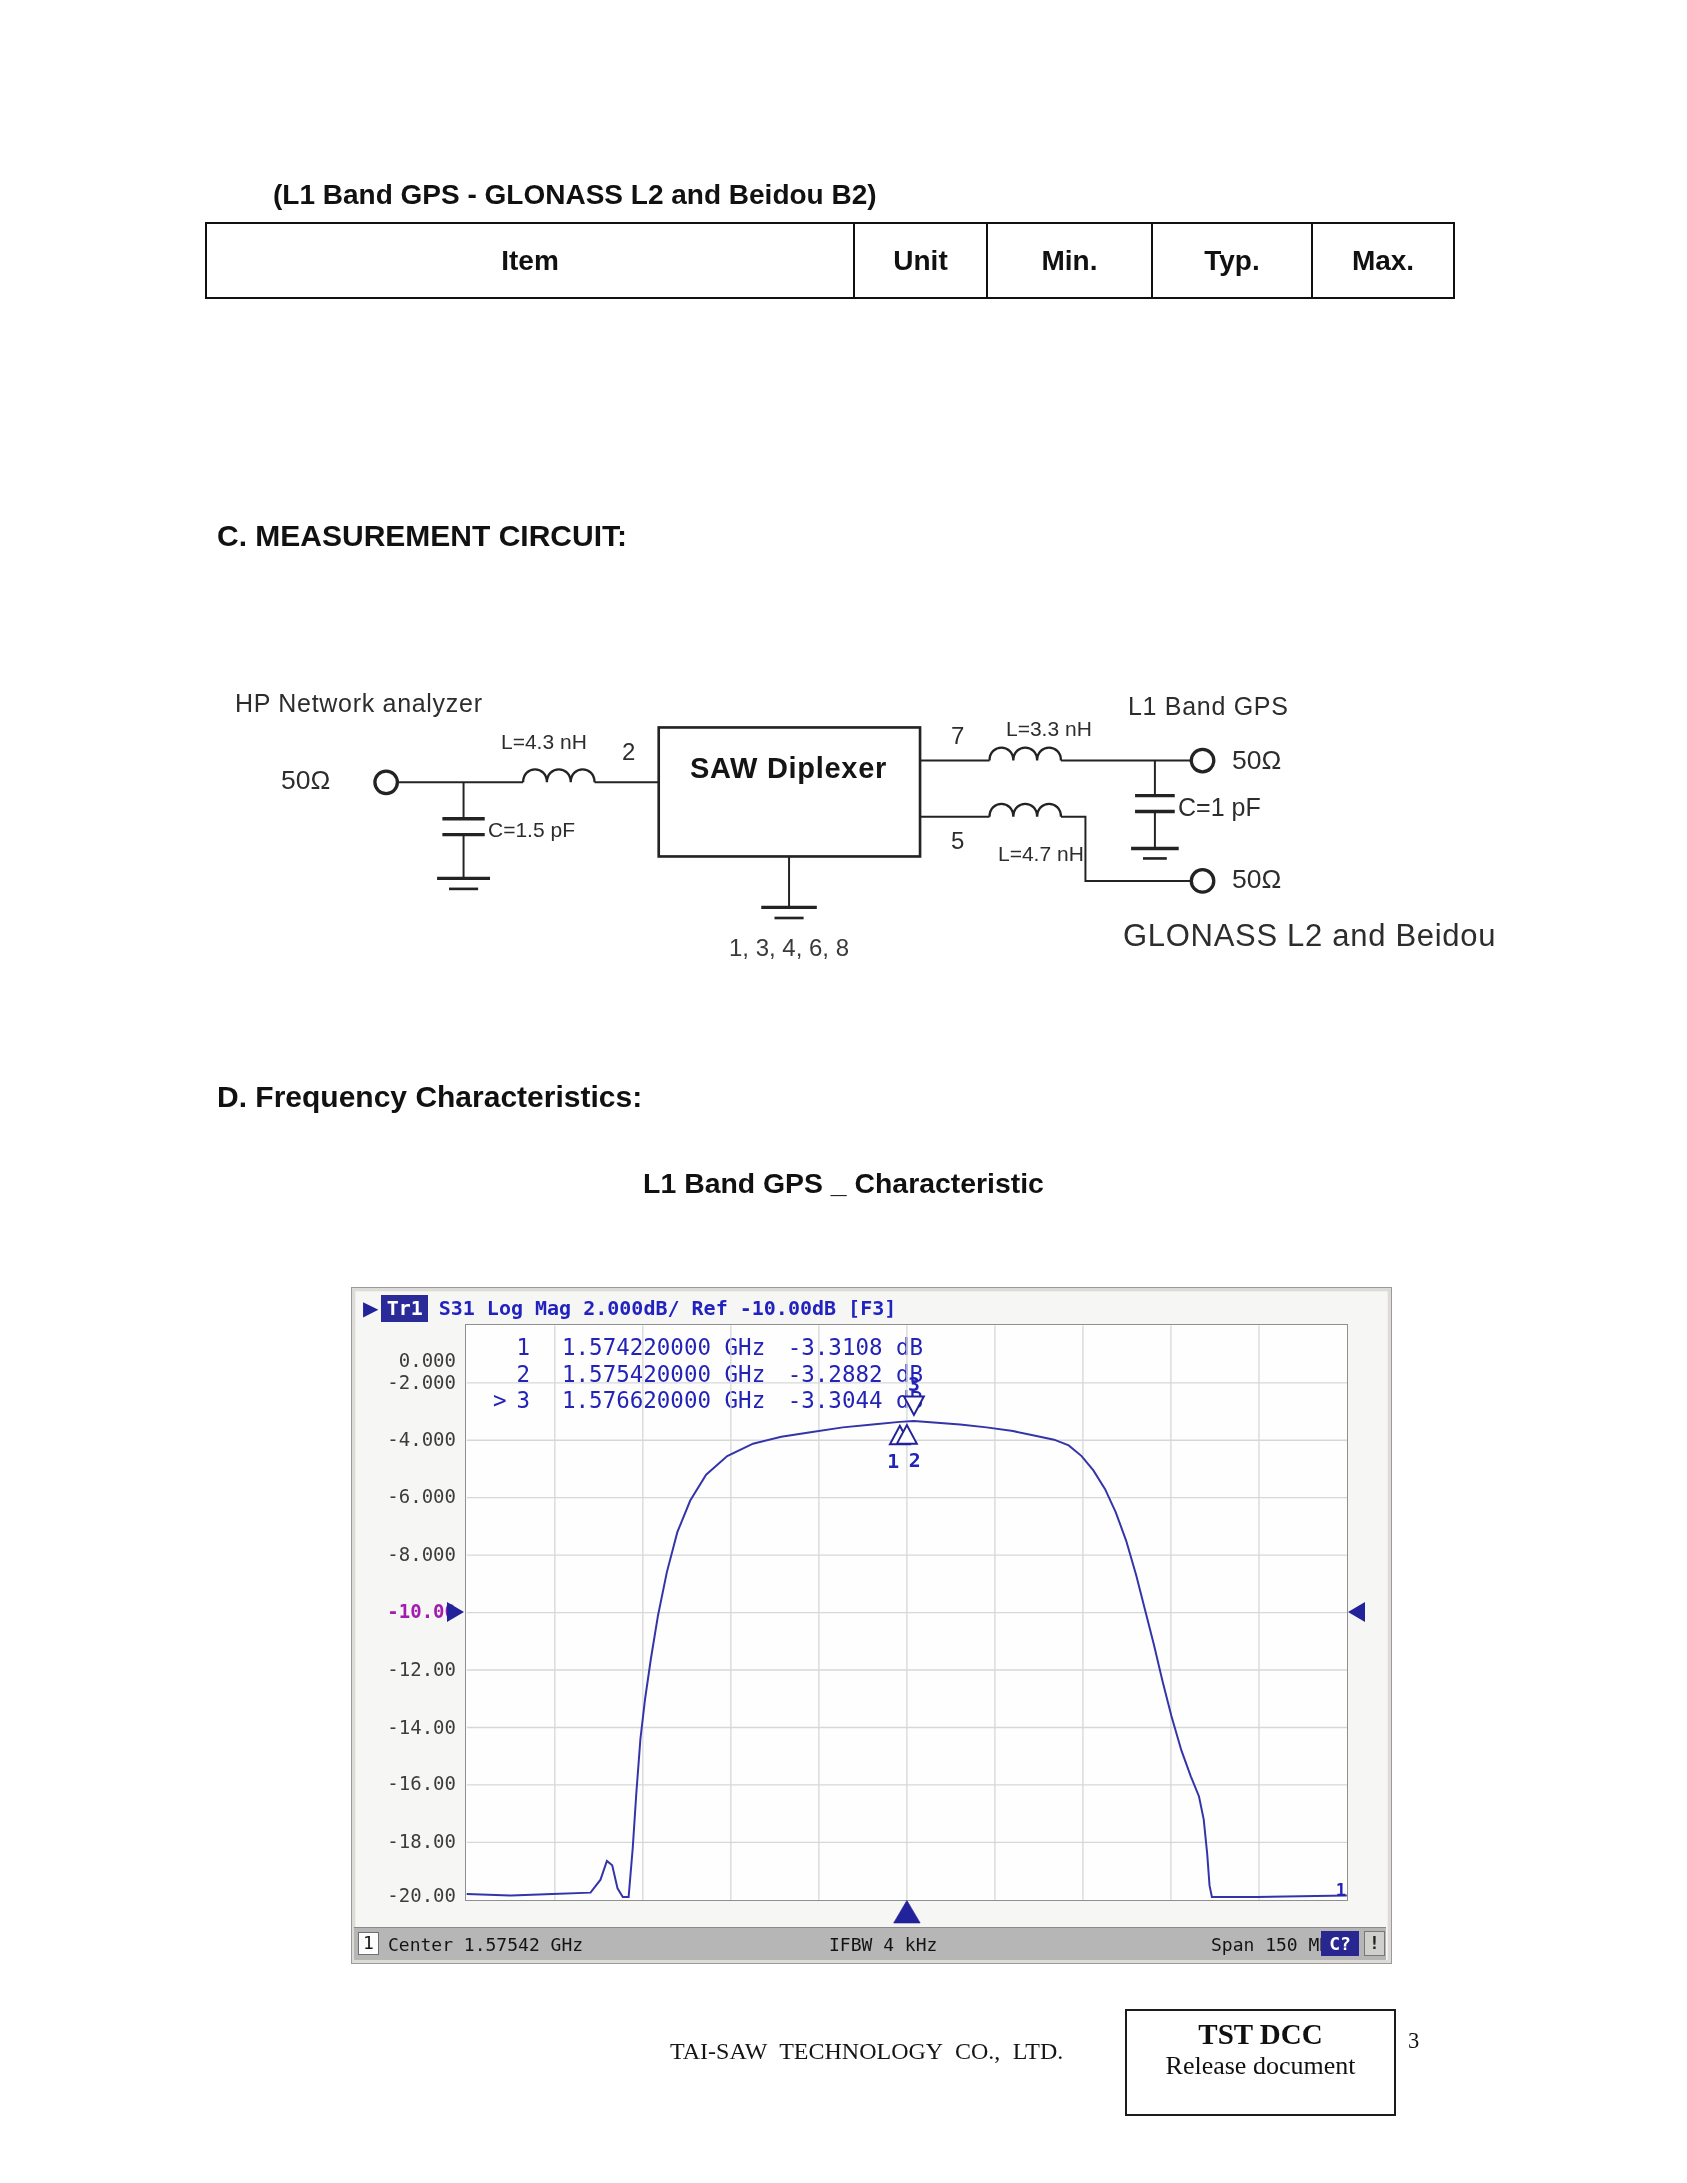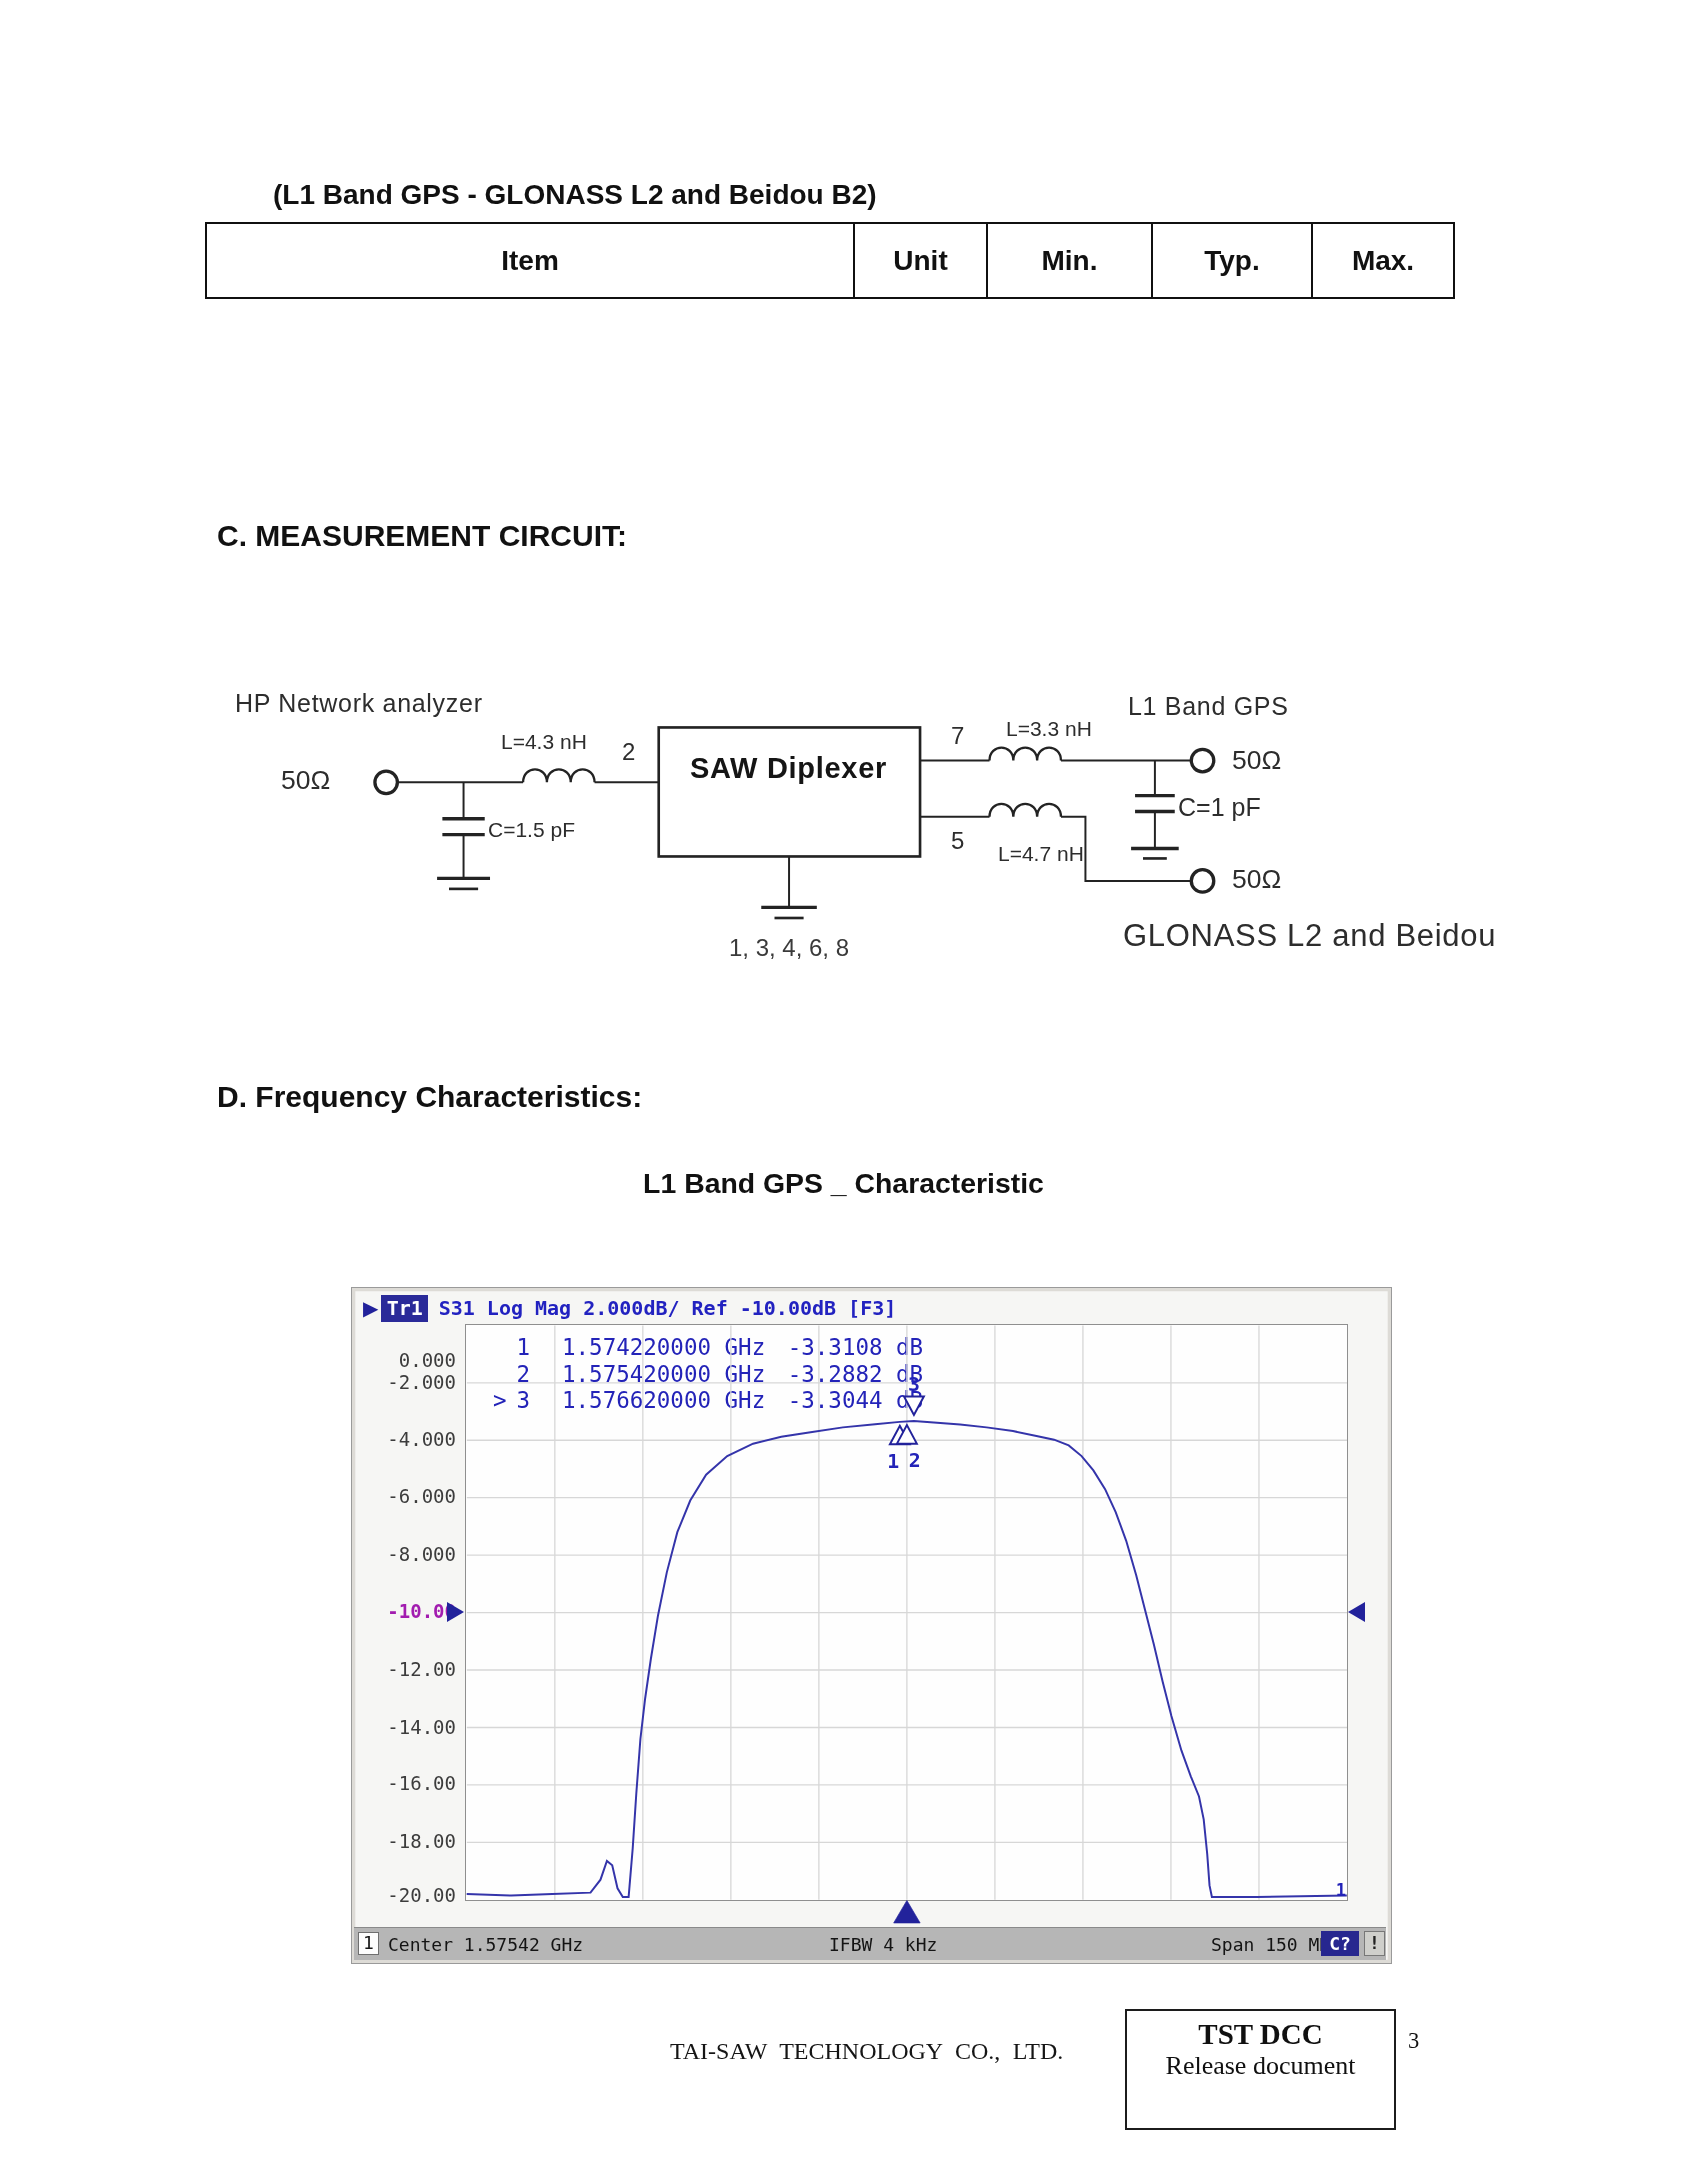--- a/index.html
+++ b/index.html
@@ -66,21 +66,21 @@
   .st-ifbw{left:475px;top:6px;}
   .st-span{left:857px;top:6px;}
   .cal-badge{left:967px;top:3.3px;width:38px;height:25px;background:#27278f;color:#fff;
              text-align:center;line-height:25px;font-weight:bold;}
   .alert-box{left:1010px;top:3.3px;width:21px;height:25px;background:#cfcfcb;border:1.3px solid #777;
              box-sizing:border-box;text-align:center;line-height:22.5px;font-weight:bold;color:#222;}
 
   
   .footer-co{left:670px;top:2038px;font-family:"Liberation Serif",serif;font-size:24px;
              word-spacing:6.6px;color:#151515;}
-  .stamp{left:1125px;top:2009px;width:271px;height:121px;border:2px solid #1c1c1c;
+  .stamp{left:1125px;top:2009px;width:271px;height:107px;border:2px solid #1c1c1c;
          box-sizing:border-box;text-align:center;font-family:"Liberation Serif",serif;}
   .stamp-l1{margin-top:6.6px;font-size:29px;font-weight:bold;color:#101010;}
   .stamp-l2{font-size:26px;color:#101010;}
   .pageno{left:1408px;top:2028px;font-family:"Liberation Serif",serif;font-size:22.5px;}
 </style>
 </head>
 <body>
 
 <div class="page">
 

